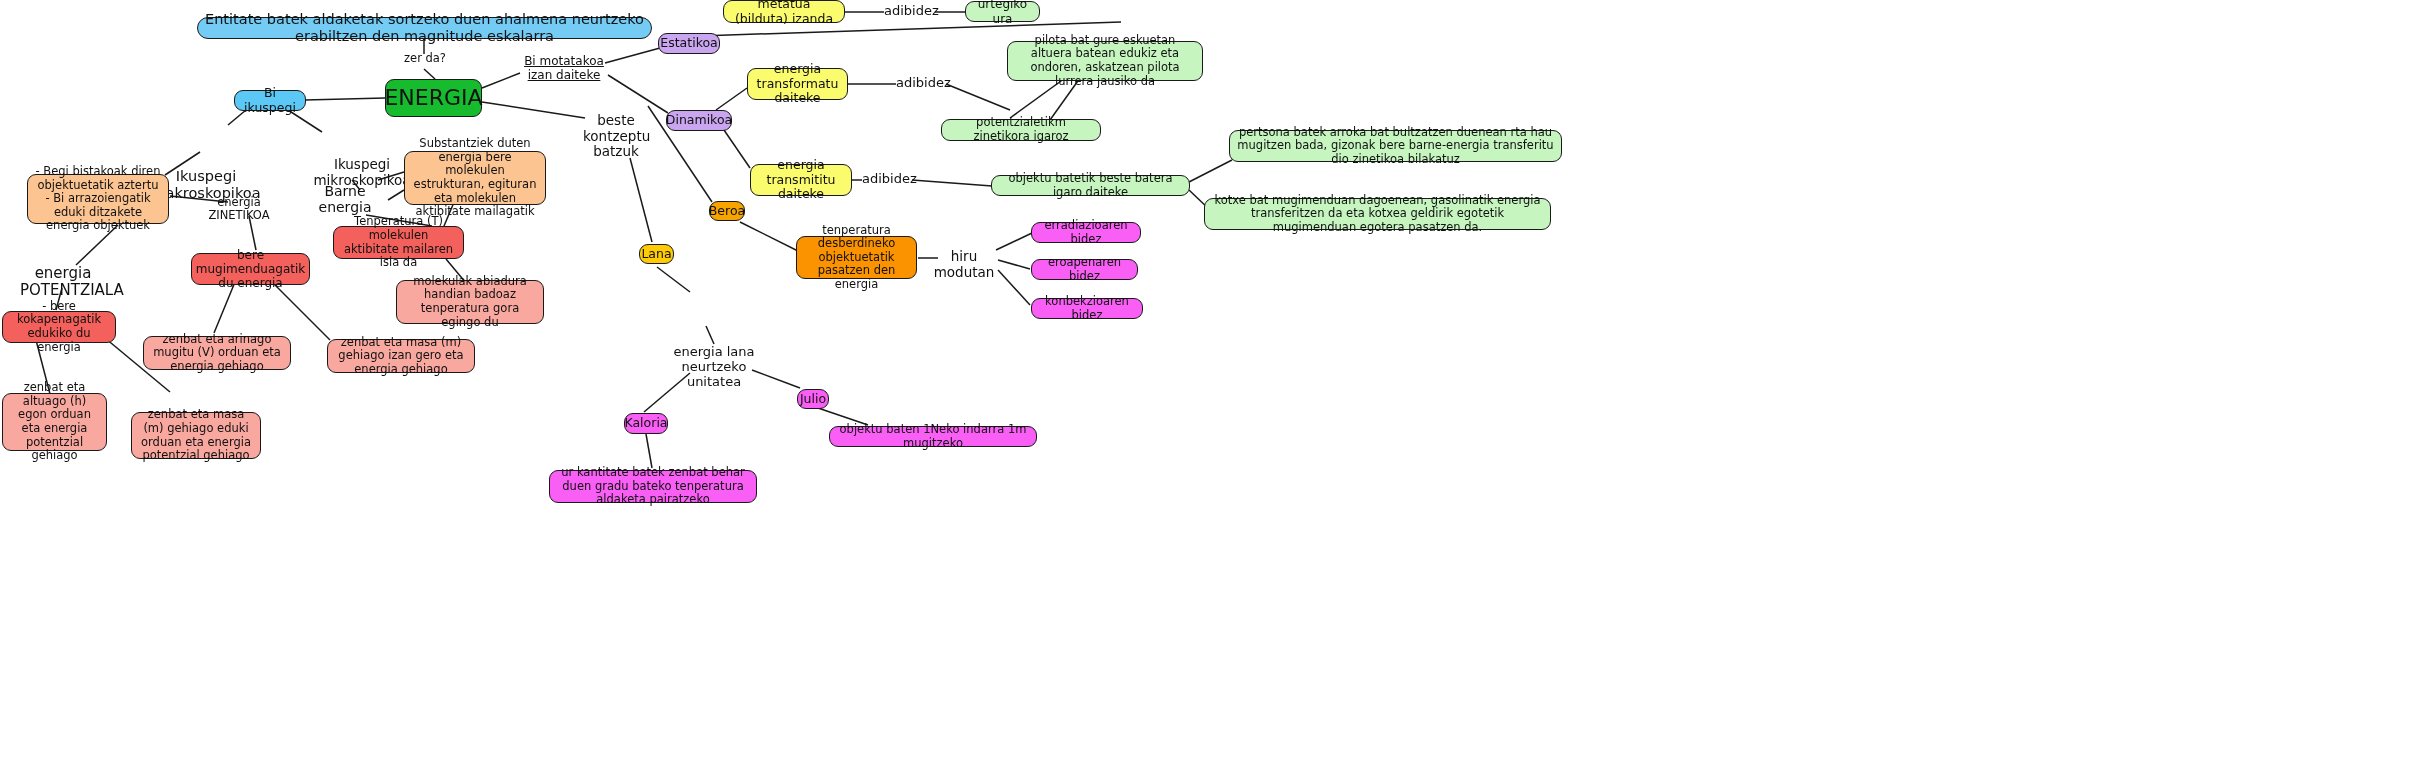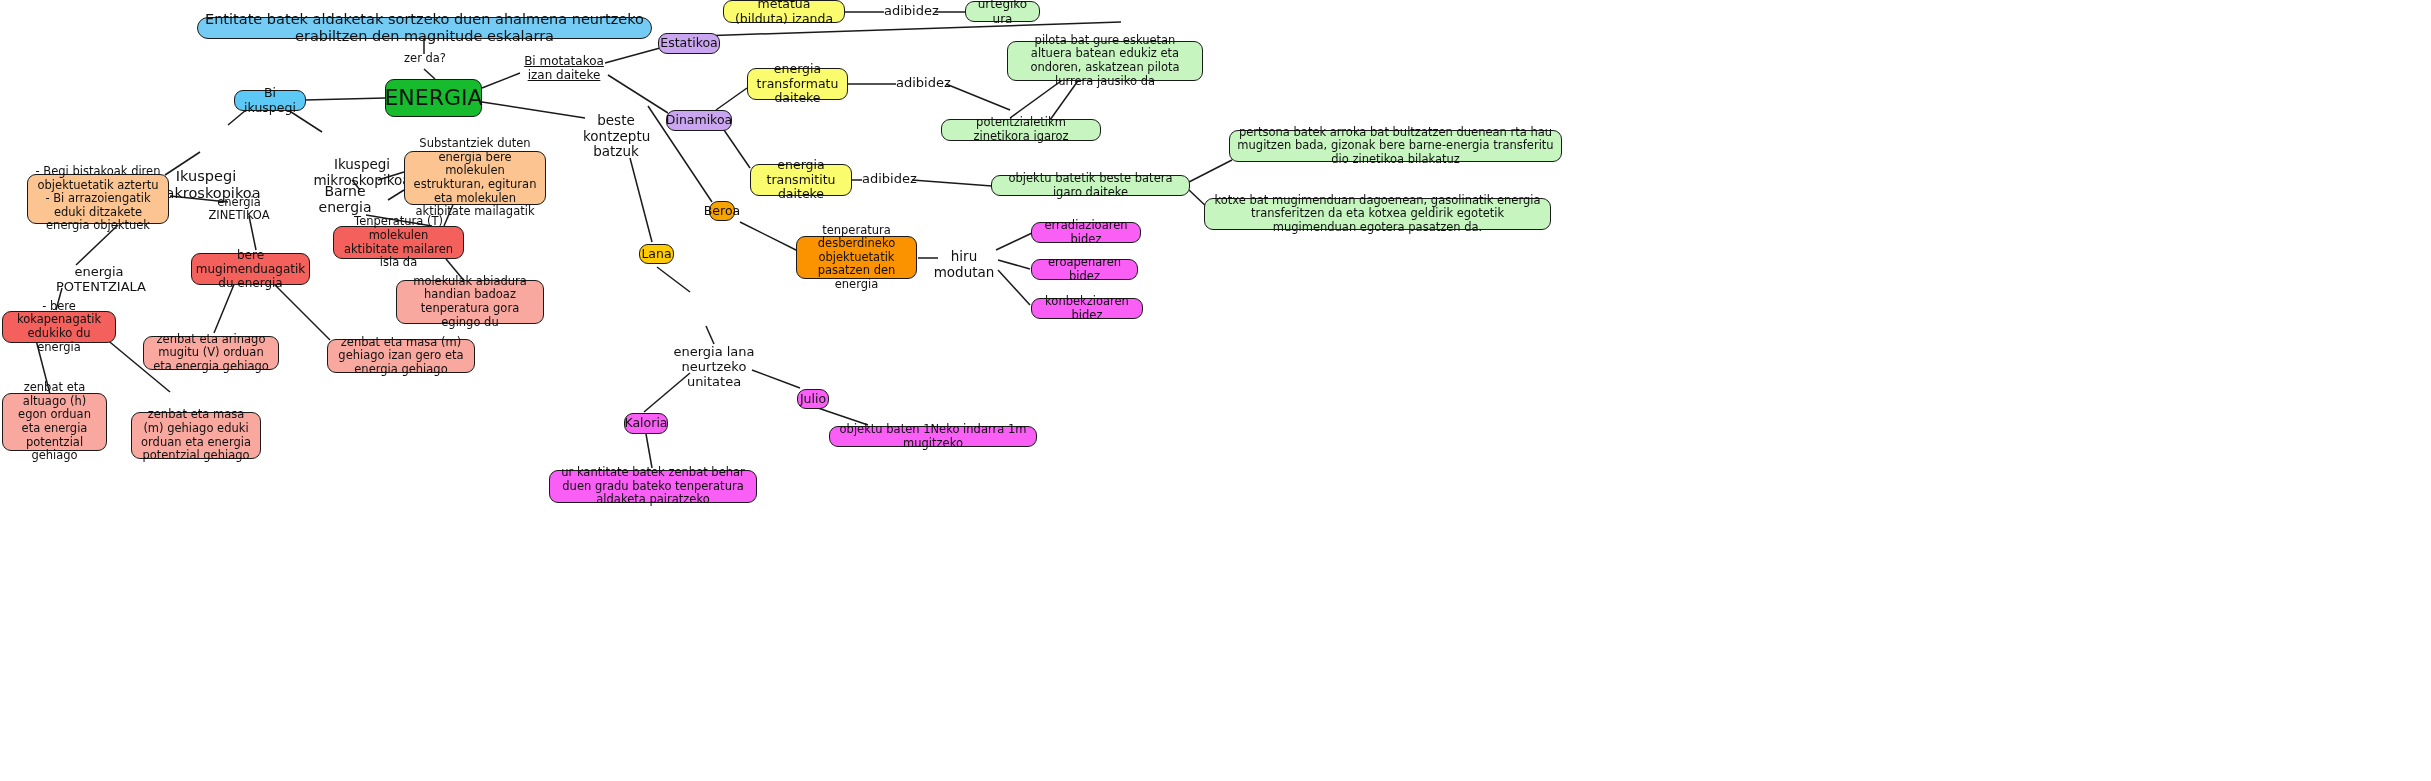--- a/index.html
+++ b/index.html
@@ -146,21 +146,21 @@
   <div class="lbl" style="left:862px;top:172px;width:52px;font-size:13px;">adibidez</div>
 
   <div class="node n-paleGreen" style="left:991px;top:175px;width:199px;height:21px;font-size:11.5px;">objektu batetik beste batera igaro daiteke</div>
 
   <div class="node n-paleGreen" style="left:1204px;top:198px;width:347px;height:32px;font-size:11.5px;">kotxe bat mugimenduan dagoenean, gasolinatik energia transferitzen da eta kotxea geldirik egotetik mugimenduan egotera pasatzen da.</div>
 
   <div class="node n-paleGreen" style="left:1229px;top:130px;width:333px;height:32px;font-size:11.5px;">pertsona batek arroka bat bultzatzen duenean rta hau mugitzen bada, gizonak bere barne-energia transferitu dio zinetikoa bilakatuz</div>
 
   <div class="lbl" style="left:583px;top:113px;width:66px;font-size:13.5px;">beste kontzeptu batzuk</div>
 
-  <div class="node n-orangeDark" style="left:709px;top:201px;width:26px;height:20px;font-size:12.5px;">Beroa</div>
+  <div class="node n-orangeDark" style="left:709px;top:201px;width:36px;height:20px;font-size:12.5px;">Beroa</div>
 
   <div class="node n-gold" style="left:639px;top:244px;width:35px;height:20px;font-size:12.5px;">Lana</div>
 
   <div class="node n-orange" style="left:796px;top:236px;width:121px;height:43px;font-size:11.5px;">tenperatura desberdineko objektuetatik pasatzen den energia</div>
 
   <div class="lbl" style="left:932px;top:249px;width:64px;font-size:13.5px;">hiru modutan</div>
 
   <div class="node n-magenta" style="left:1031px;top:222px;width:110px;height:21px;font-size:11.5px;">erradiazioaren bidez</div>
 
   <div class="node n-magenta" style="left:1031px;top:259px;width:107px;height:21px;font-size:11.5px;">eroapenaren bidez</div>
@@ -187,27 +187,27 @@
   <div class="node n-peach" style="left:27px;top:174px;width:142px;height:50px;font-size:11.5px;text-align:center;">- Begi bistakoak diren objektuetatik aztertu - Bi arrazoiengatik eduki ditzakete energia objektuek</div>
 
   <div class="node n-peach" style="left:404px;top:151px;width:142px;height:54px;font-size:11.5px;">Substantziek duten energia bere molekulen estrukturan, egituran eta molekulen aktibitate mailagatik</div>
 
   <div class="node n-red" style="left:333px;top:226px;width:131px;height:33px;font-size:11.5px;">Tenperatura (T) molekulen aktibitate mailaren isla da</div>
 
   <div class="node n-pink" style="left:396px;top:280px;width:148px;height:44px;font-size:11.5px;">molekulak abiadura handian badoaz tenperatura gora egingo du</div>
 
   <div class="lbl" style="left:203px;top:196px;width:72px;font-size:11.5px;">energia ZINETIKOA</div>
 
-  <div class="lbl" style="left:20px;top:265px;width:86px;font-size:13px;margin-left:36px;">energia POTENTZIALA</div>
+  <div class="lbl" style="left:20px;top:265px;width:86px;font-size:15px;">energia POTENTZIALA</div>
 
   <div class="node n-red" style="left:191px;top:253px;width:119px;height:32px;font-size:12px;">bere mugimenduagatik du energia</div>
 
   <div class="node n-red" style="left:2px;top:311px;width:114px;height:32px;font-size:11.5px;">- bere kokapenagatik edukiko du energia</div>
 
-  <div class="node n-pink" style="left:143px;top:336px;width:136px;height:34px;font-size:11.5px;">zenbat eta arinago mugitu (V) orduan eta energia gehiago</div>
+  <div class="node n-pink" style="left:143px;top:336px;width:148px;height:34px;font-size:11.5px;">zenbat eta arinago mugitu (V) orduan eta energia gehiago</div>
 
   <div class="node n-pink" style="left:327px;top:339px;width:148px;height:34px;font-size:11.5px;">zenbat eta masa (m) gehiago izan gero eta energia gehiago</div>
 
   <div class="node n-pink" style="left:2px;top:393px;width:105px;height:58px;font-size:11.5px;">zenbat eta altuago (h) egon orduan eta energia potentzial gehiago</div>
 
   <div class="node n-pink" style="left:131px;top:396px;width:130px;height:47px;font-size:11.5px;margin-top:16px;">zenbat eta masa (m) gehiago eduki orduan eta energia potentzial gehiago</div>
 
 </div>
 
 </body></html>

